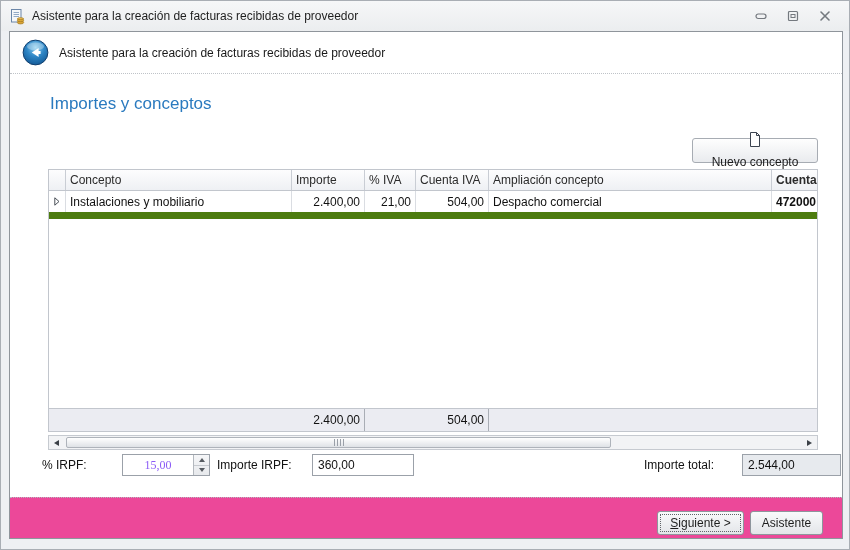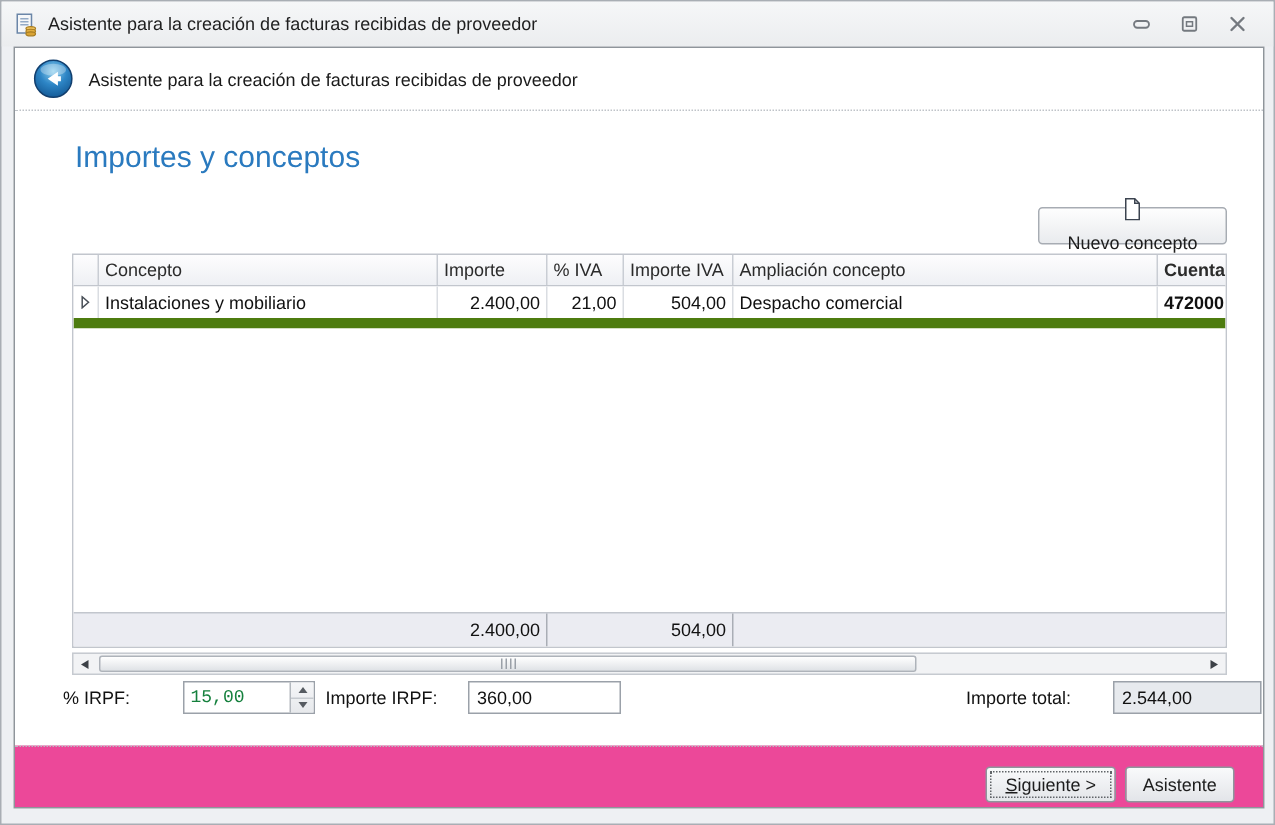--- a/index.html
+++ b/index.html
@@ -28,21 +28,21 @@
   .panel {
     position:absolute; left:8px; top:30px; width:834px; height:508px;
     background:#ffffff; border:1px solid #8f959b; box-sizing:border-box;
   }
   .wizard-header {
     position:absolute; left:0; top:0; right:0; height:42px;
     display:flex; align-items:center; padding-left:12px; box-sizing:border-box;
     border-bottom:1px dotted #bfc3c8; background:#fff;
   }
   .wizard-header-title { font-size:12px; color:#1a1a1a; margin-left:10px; }
-  .section-title { position:absolute; left:40px; top:62px; font-size:20px; color:#2a7abf; }
+  .section-title { position:absolute; left:40px; top:62px; font-size:17px; color:#2a7abf; }
 
   
   .new-concept {
     position:absolute; left:682px; top:106px; width:126px; height:25px;
     display:flex; align-items:center; justify-content:center; gap:8px;
     border:1px solid #a7acb3; border-radius:3px;
     background:linear-gradient(#fefefe,#e9ebee);
     font-size:12px; color:#1d1d1d; cursor:default; box-sizing:border-box;
     font-family:"Liberation Sans", sans-serif;
     flex-direction:column;
@@ -101,21 +101,21 @@
   .field-label { position:absolute; font-size:12px; color:#111; line-height:22px; white-space:nowrap; }
   .lbl-irpf { left:32px; top:422px; }
   .lbl-importe-irpf { left:207px; top:422px; }
   .lbl-total { left:594px; top:422px; width:110px; text-align:right; }
   .spin-wrap {
     position:absolute; left:112px; top:422px; width:88px; height:22px;
     border:1px solid #9ba1a9; background:#fff; box-sizing:border-box; display:flex;
   }
   .spin-input {
     flex:1 1 auto; min-width:0; border:none; outline:none; padding:0 4px;
-    font-size:12px; font-family:Liberation Mono, monospace; text-align:left; color:#15803d; background:transparent;
+    font-size:12px; font-family:Liberation Serif, serif; text-align:center; color:#8b5cf6; background:transparent;
   }
   .spin-btns { flex:0 0 15px; border-left:1px solid #b3b8be; display:flex; flex-direction:column; background:linear-gradient(#f5f6f8,#e7e9ec); }
   .spin-btn { flex:1; display:flex; align-items:center; justify-content:center; }
   .spin-btn.up { border-bottom:1px solid #c6cacf; }
   .tri-up   { width:0; height:0; border-left:3px solid transparent; border-right:3px solid transparent; border-bottom:4px solid #565b61; }
   .tri-down { width:0; height:0; border-left:3px solid transparent; border-right:3px solid transparent; border-top:4px solid #565b61; }
   .txt-input {
     position:absolute; height:22px; border:1px solid #9ba1a9; box-sizing:border-box;
     font-size:12px; font-family:"Liberation Sans", sans-serif; padding:0 5px; color:#111; outline:none;margin-left:25px;
   }
@@ -207,21 +207,21 @@
       </span>
       <span>Nuevo concepto</span>
     </button>
 
     <div class="grid">
       <div class="grid-header">
         <div class="gh-cell col-sel"></div>
         <div class="gh-cell col-concepto">Concepto</div>
         <div class="gh-cell col-importe">Importe</div>
         <div class="gh-cell col-iva">% IVA</div>
-        <div class="gh-cell col-importeiva">Importe IVA</div>
+        <div class="gh-cell col-importeiva">Cuenta IVA</div>
         <div class="gh-cell col-ampliacion">Ampliación concepto</div>
         <div class="gh-cell col-cuenta">Cuenta</div>
       </div>
 
       <div class="grid-row">
         <div class="gr-cell col-sel">
           <svg width="6" height="9" viewBox="0 0 6 9">
               <path d="M0.8 0.8 L5 4.5 L0.8 8.2 Z" fill="none" stroke="#4a5058" stroke-width="1"></path>
             </svg>
         </div>

